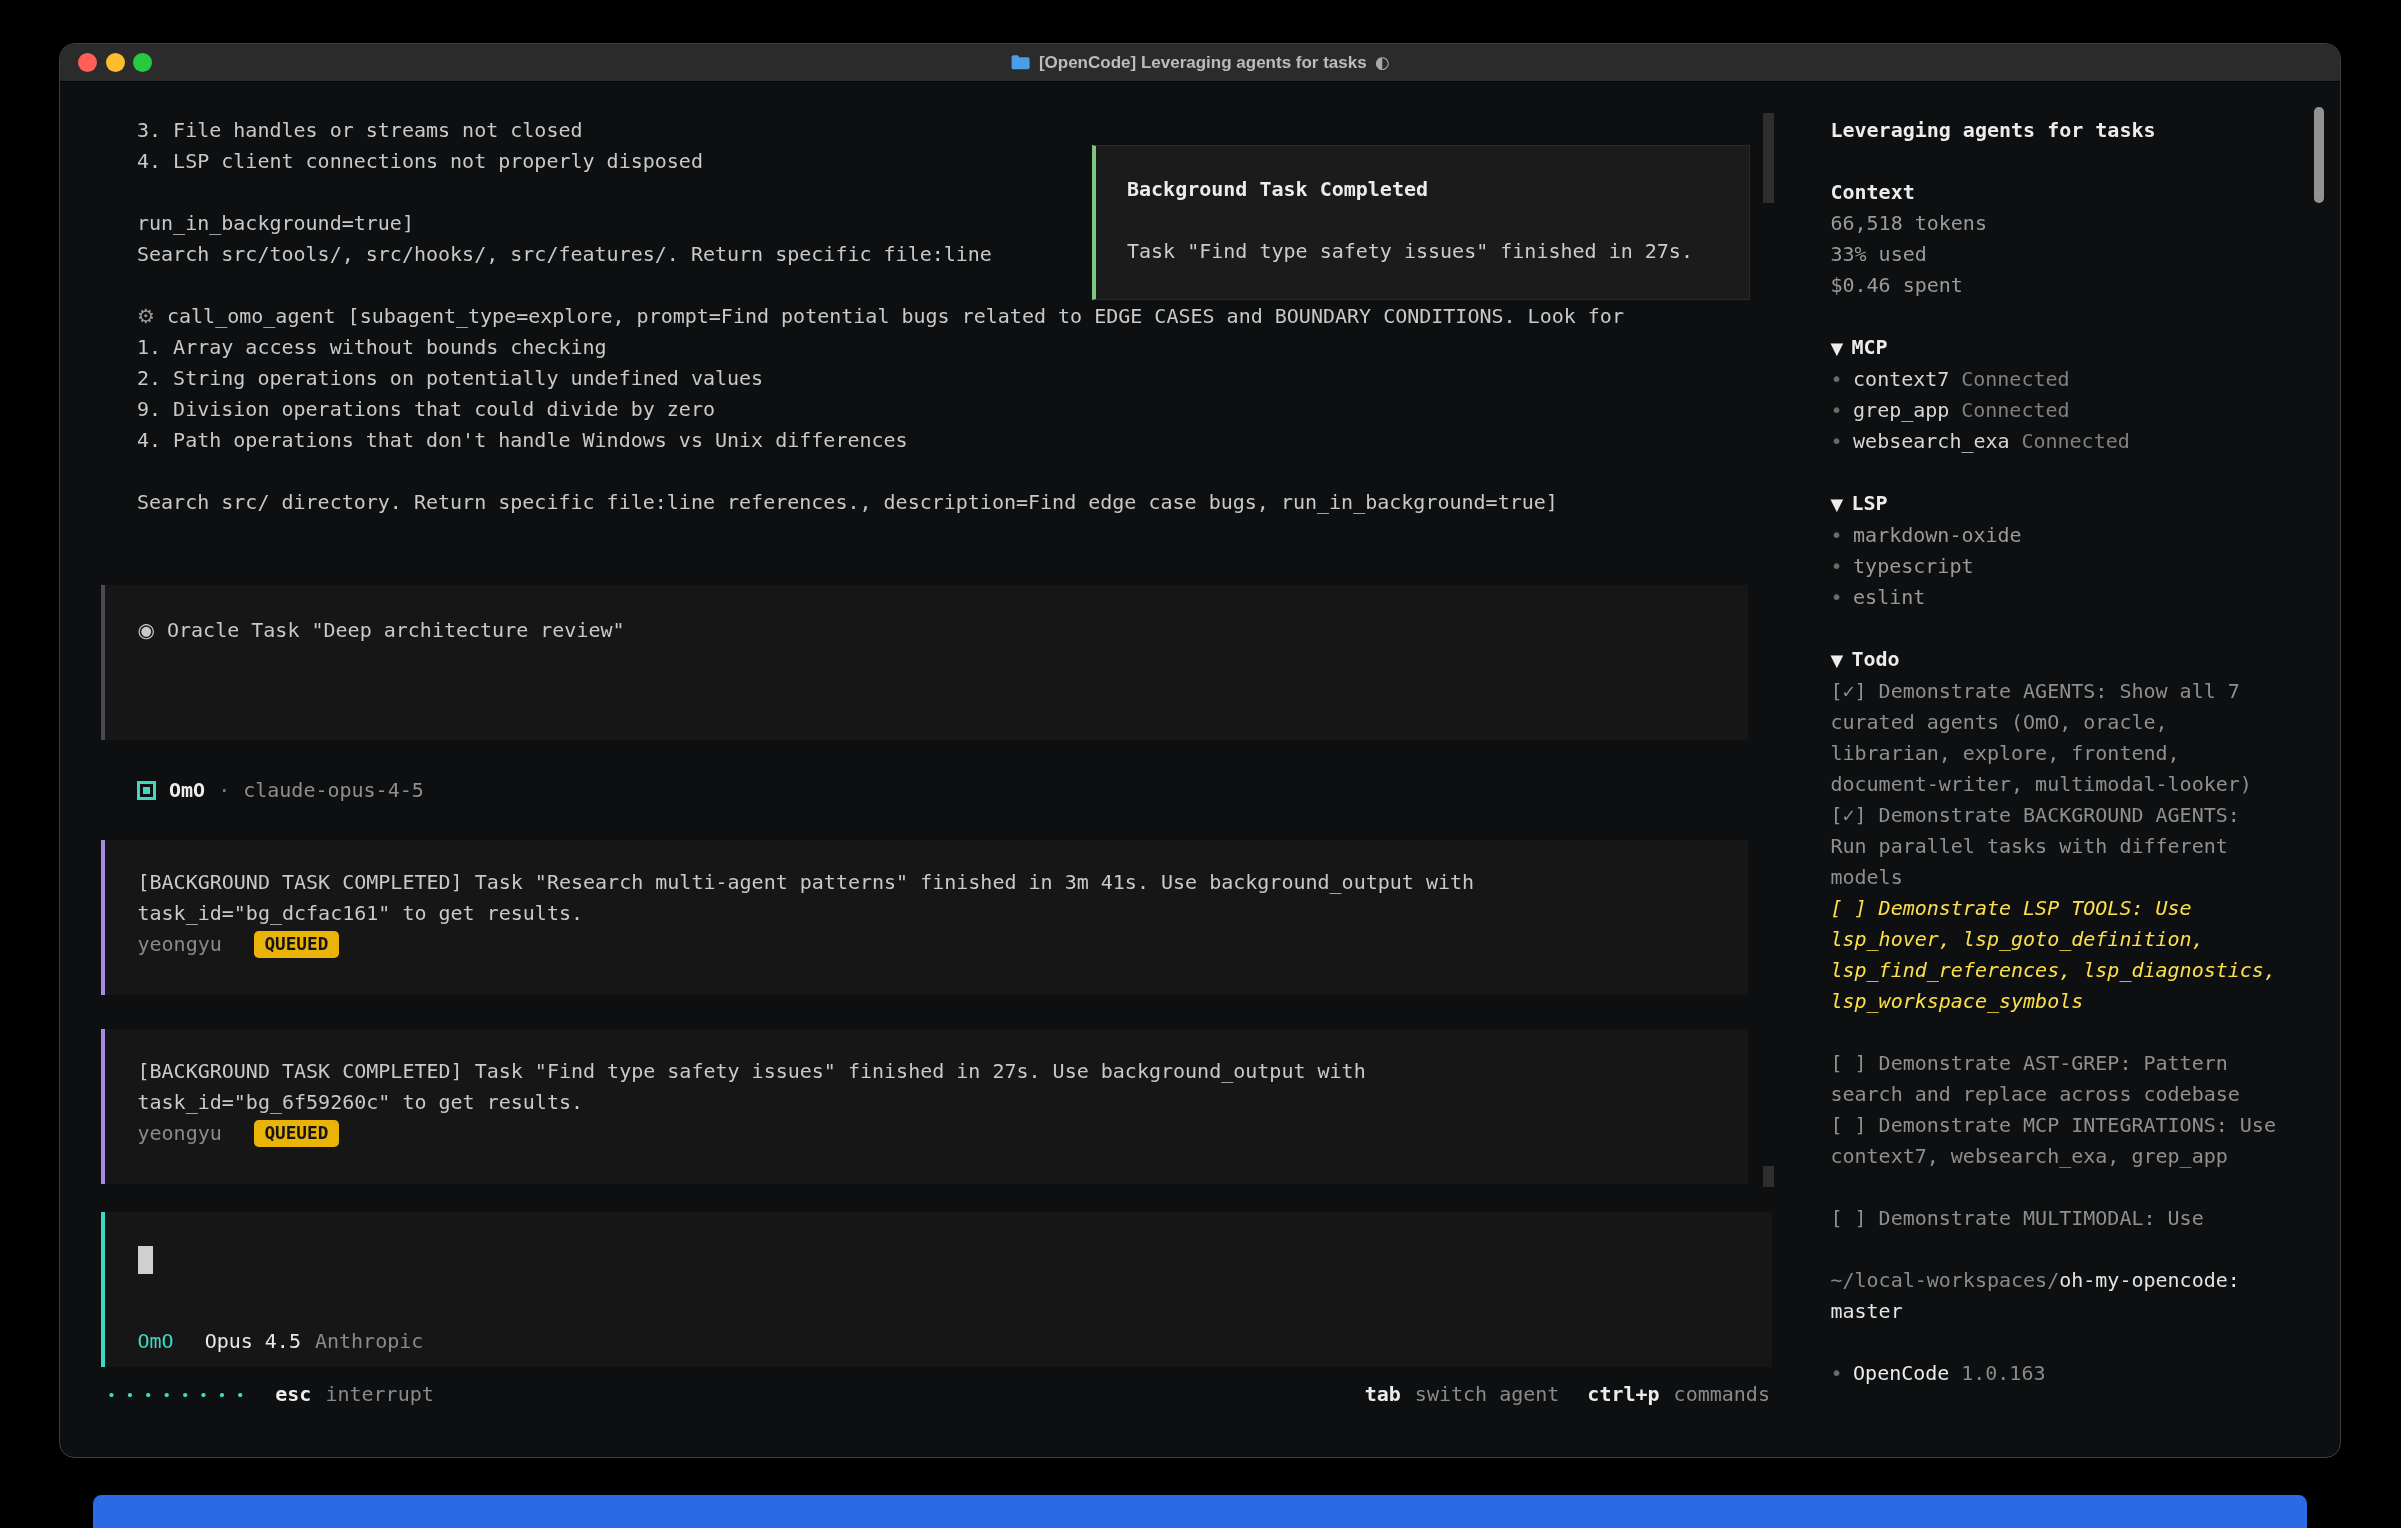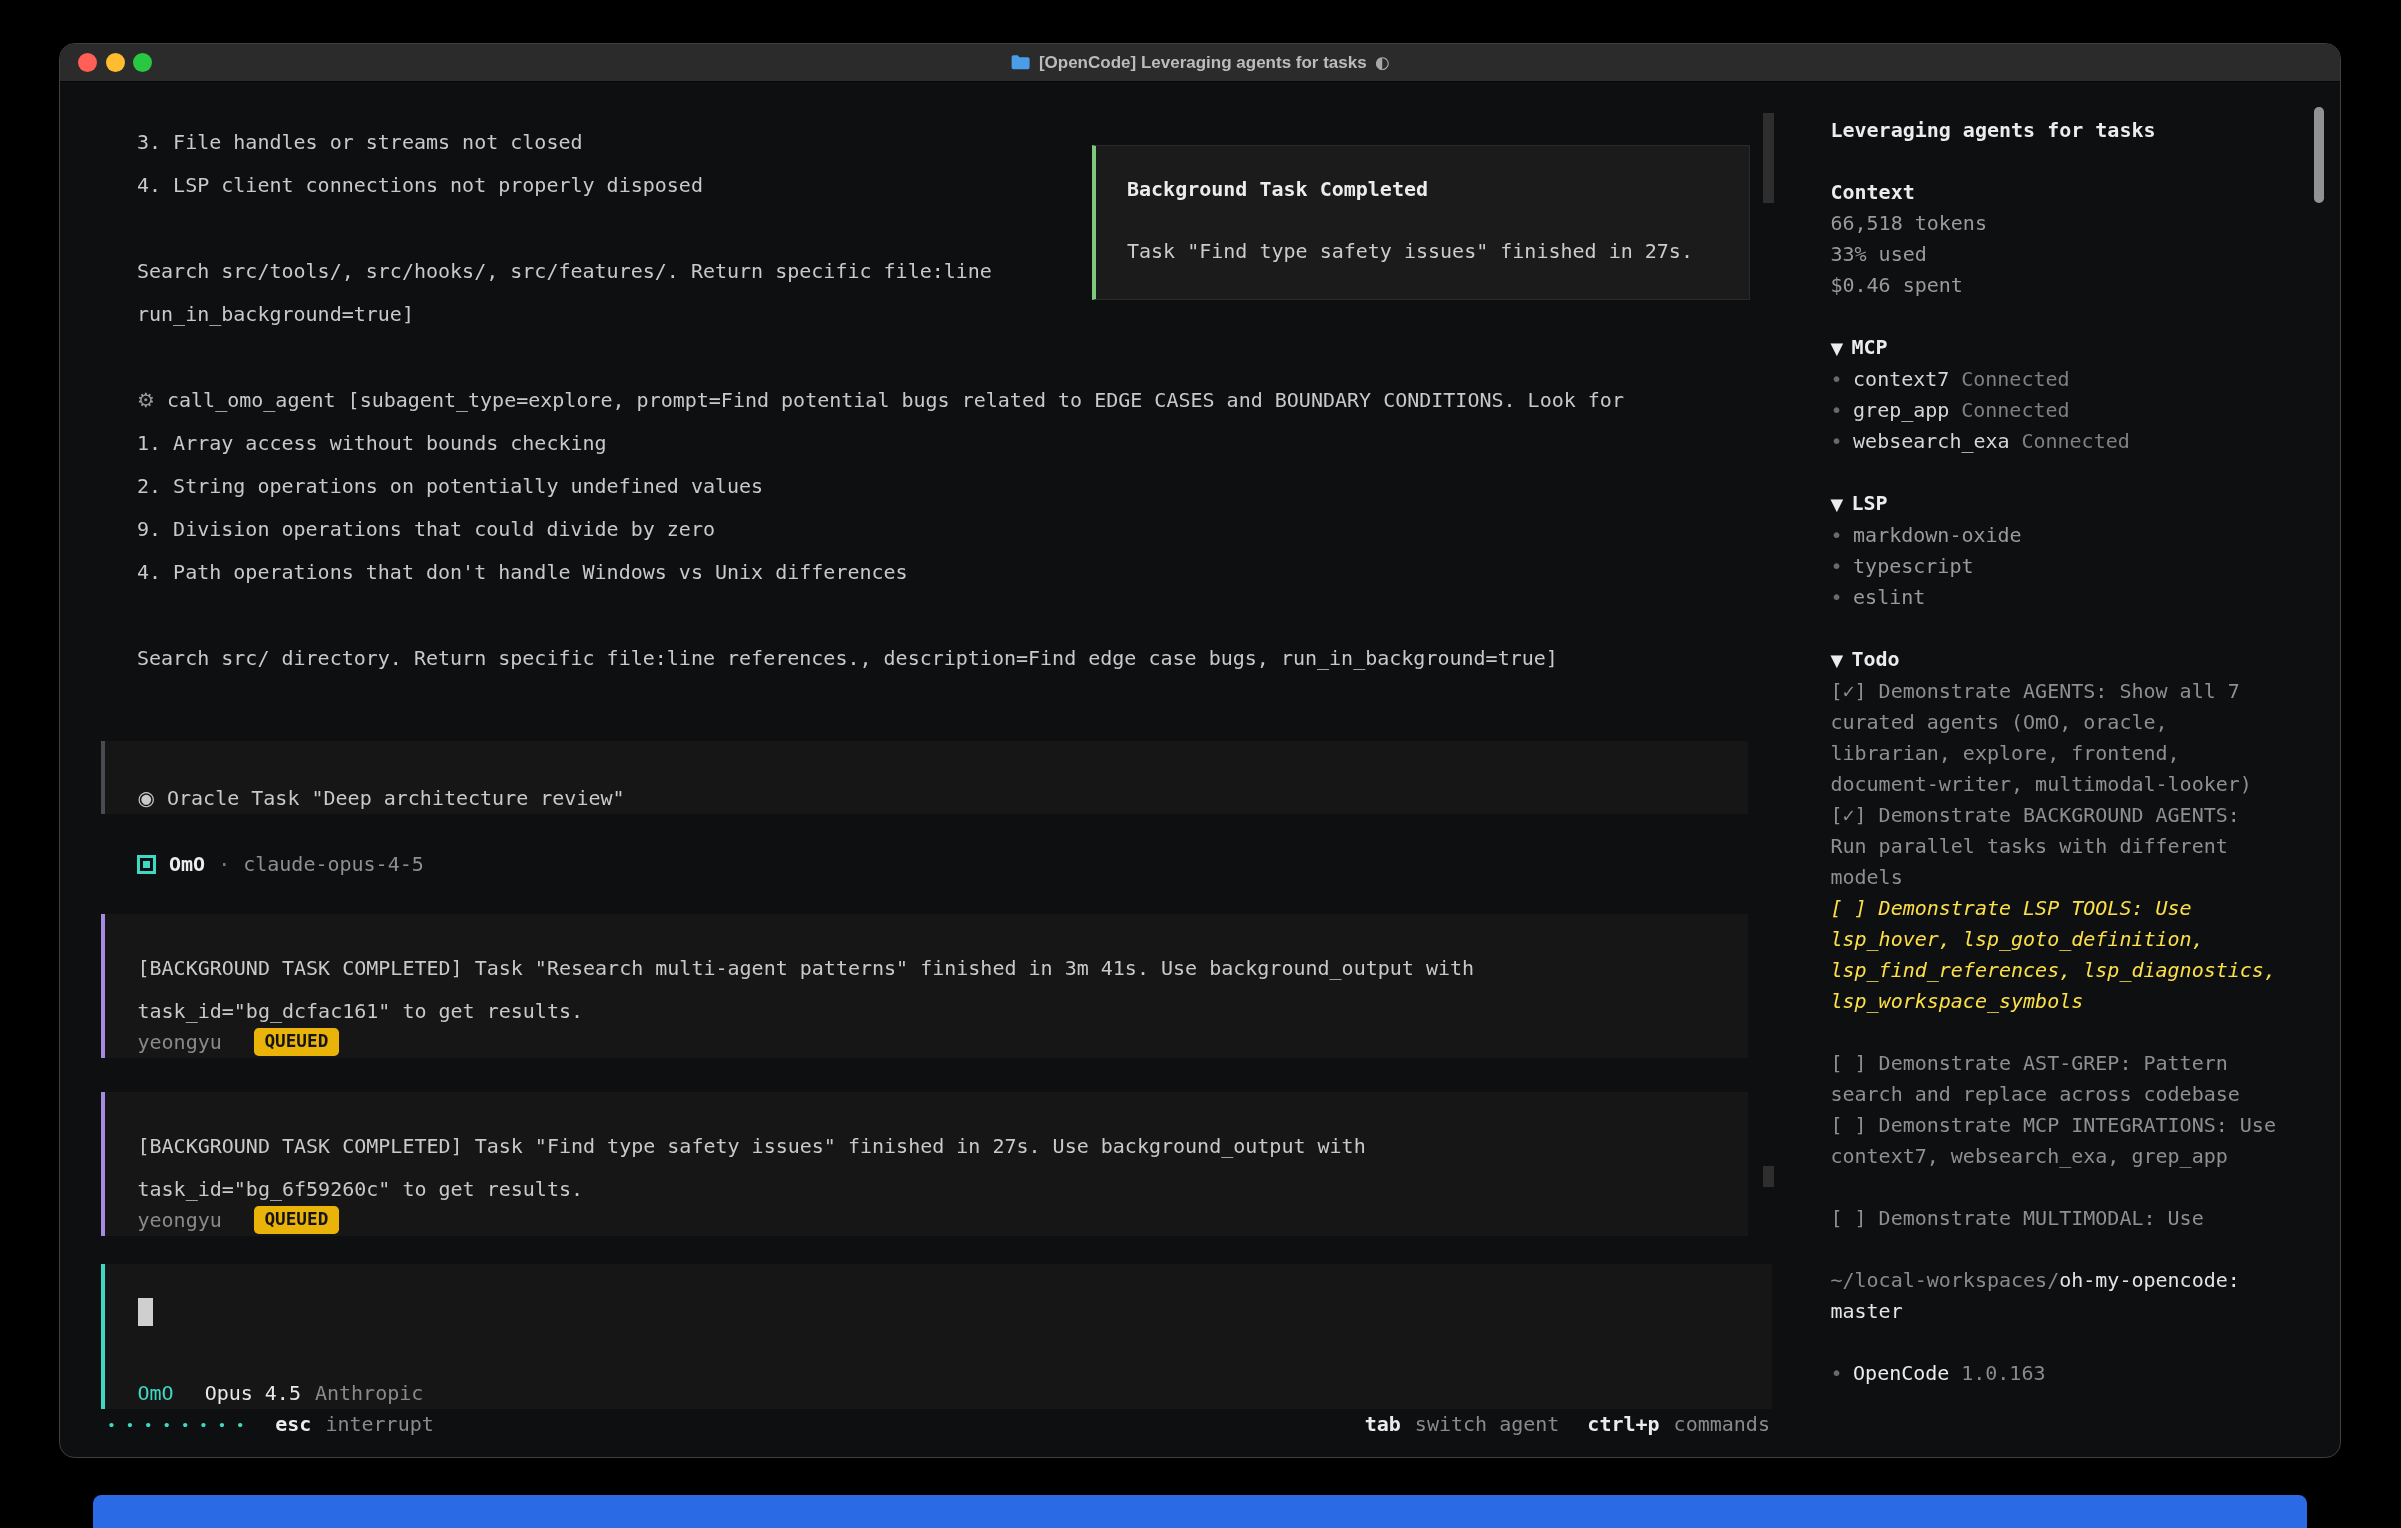--- a/index.html
+++ b/index.html
@@ -28,21 +28,21 @@
     font-family:"Liberation Sans",sans-serif; font-size:17px; font-weight:700; color:#bcbcbc;
     white-space:nowrap;
   }
   .spinner { font-family:"DejaVu Sans",sans-serif; font-weight:400; color:#a8a8a8; font-size:16.5px; }
 
   .content { flex:1; display:flex; min-height:0; }
 
   
   .main { width:1721px; position:relative; display:flex; flex-direction:column; padding-top:33px; font-size:20px; line-height:31px; color:#c9c9c9; }
   .stream { padding:0 35px 0 77px; }
-  .ln { white-space:pre; min-height:31px; overflow:hidden;margin-top:12px; }
+  .ln { white-space:pre; min-height:31px; overflow:hidden; }
   .dim { color:#8a8a8a; }
   .white { color:#ececec; font-weight:700; }
 
   .gear { color:#9a9a9a; font-family:"DejaVu Sans",sans-serif; }
 
   .card { margin:0 31px 0 41px; background:#161617; }
   .oracle { margin-top:67px; height:155px; border-left:4.7px solid #4a4a52; padding:29.5px 23.6px 0 32.5px; }
   .oracle-icon { font-family:"DejaVu Sans",sans-serif; color:#c9c9c9; }
   .oracle-hint { margin-top:31px; }
 
@@ -138,22 +138,22 @@
         <div class="notif-body">Task "Find type safety issues" finished in 27s.</div>
       </div>
 
       <div class="main-scroll-thumb thumb-a"></div>
       <div class="main-scroll-thumb thumb-b"></div>
 
       <div class="stream">
         <div class="ln">3. File handles or streams not closed</div>
         <div class="ln">4. LSP client connections not properly disposed</div>
         <div class="ln blank"></div>
+        <div class="ln">run_in_background=true]</div>
         <div class="ln">Search src/tools/, src/hooks/, src/features/. Return specific file:line</div>
-        <div class="ln">run_in_background=true]</div>
         <div class="ln blank"></div>
         <div class="ln"><span class="gear">⚙</span><span> </span><span>call_omo_agent [subagent_type=explore, prompt=Find potential bugs related to EDGE CASES and BOUNDARY CONDITIONS. Look for</span></div>
         <div class="ln">1. Array access without bounds checking</div>
         <div class="ln">2. String operations on potentially undefined values</div>
         <div class="ln">9. Division operations that could divide by zero</div>
         <div class="ln">4. Path operations that don't handle Windows vs Unix differences</div>
         <div class="ln blank"></div>
         <div class="ln">Search src/ directory. Return specific file:line references., description=Find edge case bugs, run_in_background=true]</div>
       </div>
 

